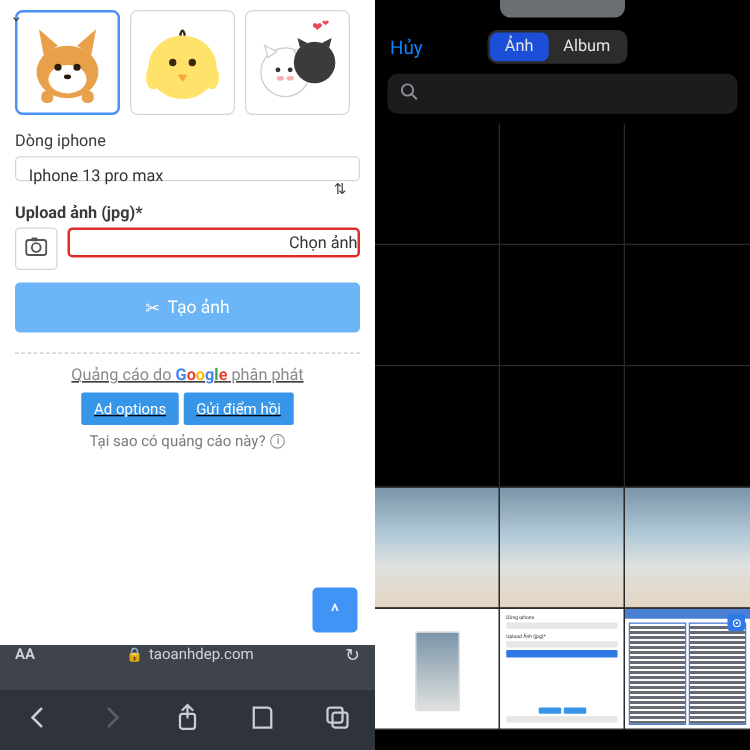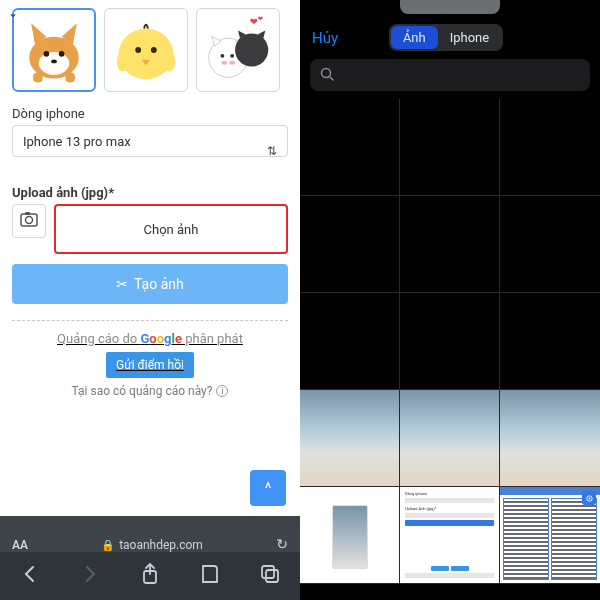--- a/index.html
+++ b/index.html
@@ -8,40 +8,40 @@
 
   
   .left { width: 300px; height: 600px; position: relative; background: #fff; display: flex; flex-direction: column; }
   .caret { position: absolute; top: 6px; left: 8px; font-size: 12px; color: #333; }
   .stickers { display: flex; gap: 8px; padding: 0 12px 8px 12px; margin-top: 8px; }
   .sticker { width: 84px; height: 84px; border: 1px solid #cfd6e0; border-radius: 6px; display:flex; align-items:center; justify-content:center; font-size:11px; color:#999; overflow:hidden; }
   .sticker.sel { border: 2px solid #4d90f4; }
   .sticker svg { width: 100%; height:100%; }
   .label { font-size: 13px; color:#3a3a3a; padding: 6px 12px 4px; }
   .label.bold { font-weight:700; }
-  .select { margin: 0 12px 22px; border:1px solid #cfd6e0; border-radius:4px; height:32px; line-height:32px; padding:0 10px; font-size:13px; position:relative; color:#333;}
+  .select { margin: 0 12px 12px; border:1px solid #cfd6e0; border-radius:4px; height:20px; line-height:32px; padding:0 10px; font-size:13px; position:relative; color:#333;}
   .select .cv { position:absolute; right:10px; top:9px; font-size:12px; color:#444; }
   .upload-row { display:flex; gap:8px; padding:0 12px 10px; }
   .cam { width:34px; height:34px; border:1px solid #cfd6e0; border-radius:4px; display:flex;align-items:center;justify-content:center; font-size:16px; color:#333;}
-  .choose { flex:1; height:50px; border:2px solid #e22b2b; border-radius:4px; display:flex;align-items:center;justify-content:center; font-size:13px; color:#333; background:#fff;}
+  .choose { flex:1; height:24px; border:2px solid #e22b2b; border-radius:4px; display:flex;align-items:center;justify-content:flex-end; font-size:13px; color:#333; background:#fff;}
   .create { margin:0 12px 16px; height:40px; border-radius:4px; background:#6cb5f7; color:#fff; display:flex;align-items:center;justify-content:center; font-size:14px; gap:6px;}
   .dash { border-top:1px dashed #c6c6c6; margin: 0 12px;}
   .ad-area { text-align:center; padding:10px 12px;text-decoration:underline; }
   .ad-line { font-size:13px; color:#8a8a8a; }
   .ad-line .goog .g1 { color:#4285f4; font-weight:700;}
   .ad-line .goog .g2 { color:#ea4335; font-weight:700;}
   .ad-line .goog .g3 { color:#fbbc05; font-weight:700;}
   .ad-line .goog .g4 { color:#34a853; font-weight:700;}
   .ad-btns { display:flex; gap:4px; justify-content:center; margin-top:6px; }
   .ad-btn { background:#3896e8; color:#fff; font-size:12px; padding:6px 10px; border-radius:2px;}
   .why { margin-top:6px; font-size:12px; color:#7b7b7b; display:inline-flex; align-items:center; gap:4px; }
   .why .info { width:12px;height:12px;border:1px solid #9a9a9a;border-radius:50%; font-size:9px; line-height:10px; display:inline-block; text-align:center;}
   .spacer { flex:1; }
   .totop { position:absolute; right:14px; bottom:94px; width:36px;height:36px;border-radius:4px;background:#3f94f5;color:#fff;display:flex;align-items:center;justify-content:center;font-size:16px;}
-  .addr { height:36px; background:#3f434a; color:#cfd3da; display:flex; align-items:flex-end; padding:0 12px; font-size:12px; gap:1px;}
+  .addr { height:36px; background:#3f434a; color:#cfd3da; display:flex; align-items:flex-start; padding:0 12px; font-size:12px; gap:1px;}
   .addr .aa { font-size:12px; color:#cfd3da; font-weight:600;}
   .addr .url { flex:1; text-align:center; display:flex; align-items:center; justify-content:center; gap:4px;}
   .addr .lock { font-size:11px; }
   .addr .refresh { font-size:14px; }
   .toolbar { height:48px; background:#2f333a; display:flex; align-items:center; justify-content:space-around; color:#c9ced6; font-size:20px;}
   .toolbar .disabled { color:#5a5f67; }
   .tbicon { width:24px; height:24px; }
 
   
   .right { width:300px; height:600px; background:#000; display:flex; flex-direction:column; position:relative;}
@@ -149,20 +149,21 @@
       <span>Tạo ảnh</span>
     </div>
 
     <div class="dash"></div>
 
     <div class="ad-area">
       <div class="ad-line">
         <span>Quảng cáo do </span><span class="goog"><span class="g1">G</span><span class="g2">o</span><span class="g3">o</span><span class="g1">g</span><span class="g4">l</span><span class="g2">e</span></span><span> phân phát</span>
       </div>
       <div class="ad-btns">
+        <div class="ad-btn">Ad options</div>
         <div class="ad-btn">Gửi điểm hồi</div>
       </div>
       <div class="why">
         <span>Tại sao có quảng cáo này?</span>
         <span class="info">i</span>
       </div>
     </div>
 
     <div class="spacer"></div>
 
@@ -198,21 +199,21 @@
           </svg></span>
     </div>
   </div>
 
   <div class="right">
     <div class="notch"></div>
     <div class="righthead">
       <span class="cancel">Hủy</span>
       <div class="seg">
         <div class="segbtn active">Ảnh</div>
-        <div class="segbtn">Iphone</div>
+        <div class="segbtn">Album</div>
       </div>
       <div class="rspacer"></div>
     </div>
     <div class="search">
       <span class="sicon">
         <svg width="14" height="14" viewBox="0 0 14 14">
             <circle cx="6" cy="6" r="4.5" fill="none" stroke="#8d8d93" stroke-width="1.5"></circle>
             <line x1="10" y1="10" x2="13" y2="13" stroke="#8d8d93" stroke-width="1.5" stroke-linecap="round"></line>
           </svg>
       </span>

